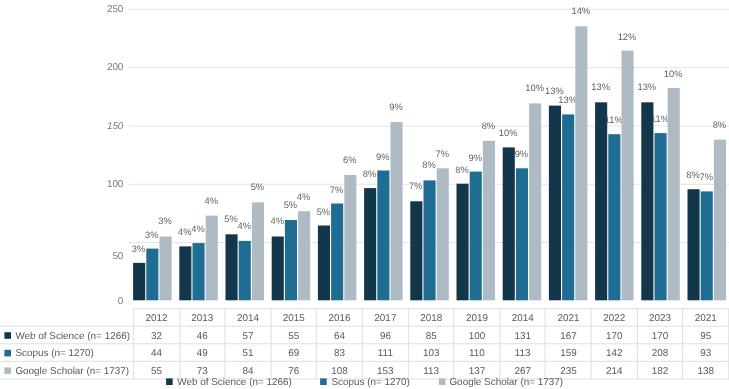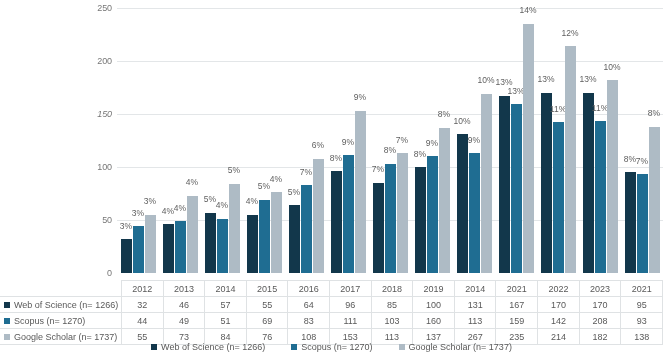--- a/index.html
+++ b/index.html
@@ -184,21 +184,21 @@
   .legend-key.s2 { background: #aebbc5; }
 </style>
 </head>
 <body>
 
 <div id="chart-root">
 
   <div class="plot-wrap">
     <div class="y-axis">
         <div class="y-tick" style="top: 273px;">0</div>
-        <div class="y-tick" style="top: 220px;">50</div>
+        <div class="y-tick" style="top: 232px;">50</div>
         <div class="y-tick" style="top: 167px;">100</div>
         <div class="y-tick" style="top: 114px; font-style: italic;">150</div>
         <div class="y-tick" style="top: 61px;">200</div>
         <div class="y-tick" style="top: 8px;">250</div>
       </div>
     <div class="grid-layer">
         <div class="gridline" style="top: 220px;"></div>
         <div class="gridline" style="top: 167px;"></div>
         <div class="gridline" style="top: 114px;"></div>
         <div class="gridline" style="top: 61px;"></div>
@@ -452,21 +452,21 @@
         </tr>
         <tr>
           <td class="rowhead"><span class="sw s1"></span><span>Scopus (n= 1270)</span></td>
           <td>44</td>
           <td>49</td>
           <td>51</td>
           <td>69</td>
           <td>83</td>
           <td>111</td>
           <td>103</td>
-          <td>160</td>
+          <td>110</td>
           <td>113</td>
           <td>159</td>
           <td>142</td>
           <td>208</td>
           <td>93</td>
         </tr>
         <tr>
           <td class="rowhead"><span class="sw s2"></span><span>Google Scholar (n= 1737)</span></td>
           <td>55</td>
           <td>73</td>

